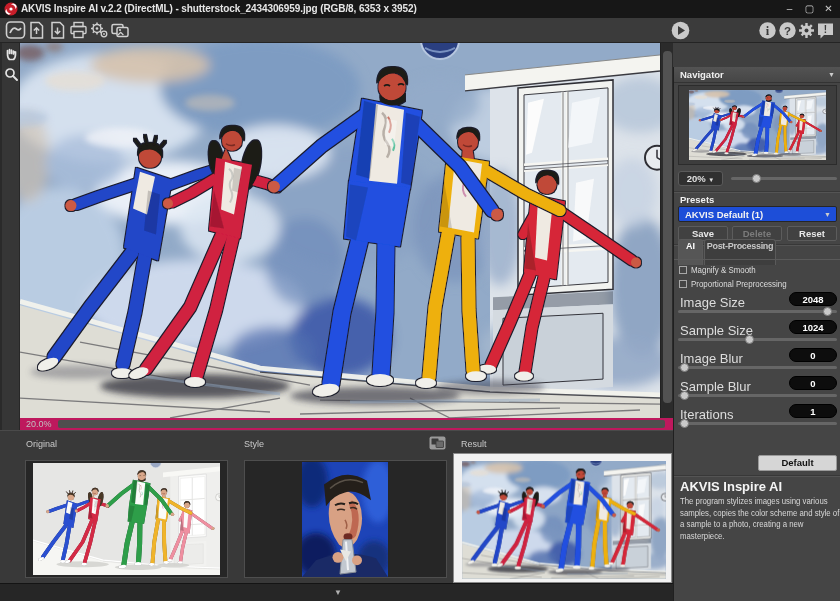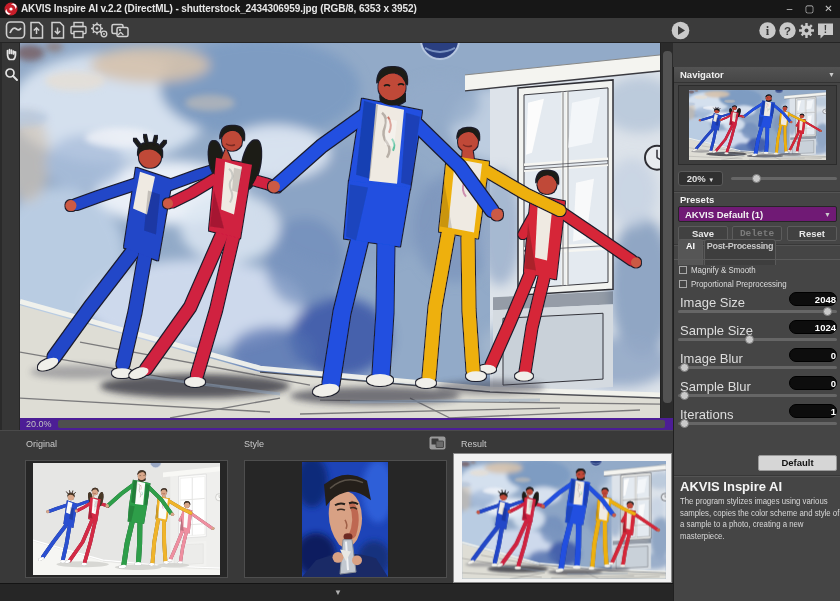--- a/index.html
+++ b/index.html
@@ -14,21 +14,21 @@
   #toolbar { left:0; top:18px; width:840px; height:25px; background:#3b3b3b; border-bottom:1px solid #242424; }
   .tbtn { position:absolute; top:3px; width:21px; height:19px; }
 
   #toolstrip { left:0; top:43px; width:20px; height:387px; background:#363636; border-left:2px solid #2a2a2a; border-right:1px solid #272727; }
 
   #canvas { left:20px; top:43px; width:640px; height:375px; background:#2d2d2d; }
   #canvas svg { width:100%; height:100%; display:block; }
   #vscroll { left:660px; top:43px; width:13px; height:375px; background:#2b2b2b; border-left:1px solid #222; }
   #vscroll .vthumb { position:absolute; left:2px; top:8px; width:9px; height:352px; background:#525252; border-radius:4px; }
 
-  #statusbar { left:20px; top:418px; width:653px; height:12px; background:#4c1d95; }
+  #statusbar { left:20px; top:418px; width:653px; height:12px; background:#be185d; }
   #statusbar .zoomtext { position:absolute; left:6px; top:1px; font-size:9px; color:#c0c0c0; }
   #hscroll { position:absolute; left:38px; top:2px; width:607px; height:8px; background:#4e4e4e; border-radius:2px; }
 
   #filmstrip { left:0; top:430px; width:673px; height:153px; background:#393939; border-top:1px solid #4a4a4a; }
   .strip-label { position:absolute; top:8px; font-size:9px; color:#c9c9c9; }
   .well { position:absolute; top:29px; width:203px; height:118px; background:#262626; border:1px solid #4e4e4e; }
   .well svg { position:absolute; display:block; }
   #result-frame { position:absolute; left:453px; top:22px; width:219px; height:130px; background:#f2f2f2; border:1px solid #8a8a8a; }
   #result-frame svg { position:absolute; left:8px; top:7px; width:204px; height:118px; }
 
@@ -40,37 +40,37 @@
   #navheader span { position:absolute; left:6px; top:2px; font-size:9.5px; font-weight:bold; color:#f0f0f0; }
   #navheader .arr { left:auto; right:6px; color:#ccc; font-size:7px; top:4px; }
   #navwell { position:absolute; left:4px; top:18px; width:159px; height:80px; background:#3d3d3d; border:1px solid #2c2c2c; }
   #navwell svg { position:absolute; left:10px; top:4px; width:137px; height:70px; }
   #zoombtn { position:absolute; left:4px; top:104px; width:45px; height:15px; background:#303030; border:1px solid #5a5a5a; border-radius:3px; color:#e0e0e0; font-size:9.5px; font-weight:bold; text-align:center; line-height:13px; }
   .slider { position:absolute; height:3px; background:#666666; border-radius:2px; }
   .thumbdot { position:absolute; width:9px; height:9px; border-radius:50%; background:#c9c9c9; border:1px solid #7d7d7d; top:-3px; }
   .divider { position:absolute; left:0; width:167px; height:2px; border-top:1px solid #383838; border-bottom:1px solid #545454; }
 
   .ptitle { position:absolute; left:6px; font-size:9.5px; font-weight:bold; color:#f0f0f0; }
-  #presetdrop { position:absolute; left:4px; top:139px; width:159px; height:16px; background:#701a75; border:1px solid #262626; border-radius:2px; }
+  #presetdrop { position:absolute; left:4px; top:139px; width:159px; height:16px; background:#1d4ed8; border:1px solid #262626; border-radius:2px; }
   #presetdrop span { position:absolute; left:6px; top:2px; font-size:9.5px; font-weight:bold; color:#f2f2f2; }
   #presetdrop .arr { left:auto; right:5px; color:#ccc; font-size:7px; top:4px; }
   .pbtn { position:absolute; top:159px; width:50px; height:15px; background:#414141; border:1px solid #5c5c5c; border-radius:2px; color:#e8e8e8; font-size:9.5px; font-weight:bold; text-align:center; line-height:13px; }
-  .pbtn.disabled { color:#7b7b7b;font-family:Liberation Mono, monospace; }
+  .pbtn.disabled { color:#7b7b7b; }
 
   .tab { position:absolute; top:172px; height:26px; font-size:9px; font-weight:bold; text-align:center; border:1px solid #5a5a5a; border-bottom:none; border-radius:3px 3px 0 0; line-height:13px; white-space:nowrap; }
   .tab.active { background:#565656; color:#ffffff; }
   .tab.inactive { background:#3e3e3e; color:#c8c8c8; }
   #tabline { position:absolute; left:0; top:192px; width:167px; height:1px; background:#5a5a5a; }
 
   .cbrow { position:absolute; left:5px; font-size:9px; color:#dddddd; white-space:nowrap; }
   .cbox { display:inline-block; width:8px; height:8px; border:1px solid #a8a8a8; background:transparent; margin-right:4px; vertical-align:-1px; }
   .cbrow .clabel { display:inline-block; transform:scaleX(0.88); transform-origin:left center; }
 
   .srow-label { position:absolute; left:6px; font-size:13px; color:#dddddd; }
-  .valbox { position:absolute; left:115px; width:48px; height:14px; background:#0d0d0d; border:1px solid #000; border-radius:7px; color:#fff; font-size:9.5px; font-weight:bold; text-align:right; line-height:13px; }
+  .valbox { position:absolute; left:115px; width:48px; height:14px; background:#0d0d0d; border:1px solid #000; border-radius:7px; color:#fff; font-size:9.5px; font-weight:bold; text-align:center; line-height:13px; }
 
   #defaultbtn { position:absolute; left:84px; top:388px; width:79px; height:16px; background:#d6d6d6; border:1px solid #9a9a9a; border-radius:2px; color:#111; font-size:9.5px; font-weight:bold; text-align:center; line-height:14px; }
   #about-title { position:absolute; left:6px; top:412px; font-size:13px; font-weight:bold; color:#f5f5f5; }
   #about-desc { position:absolute; left:6px; top:428px; width:196px; font-size:9.5px; color:#d8d8d8; line-height:11.5px; transform:scaleX(0.82); transform-origin:left top; }
 
   .galbtn { position:absolute; left:429px; top:5px; width:17px; height:14px; }
 </style>
 </head>
 <body>
 

